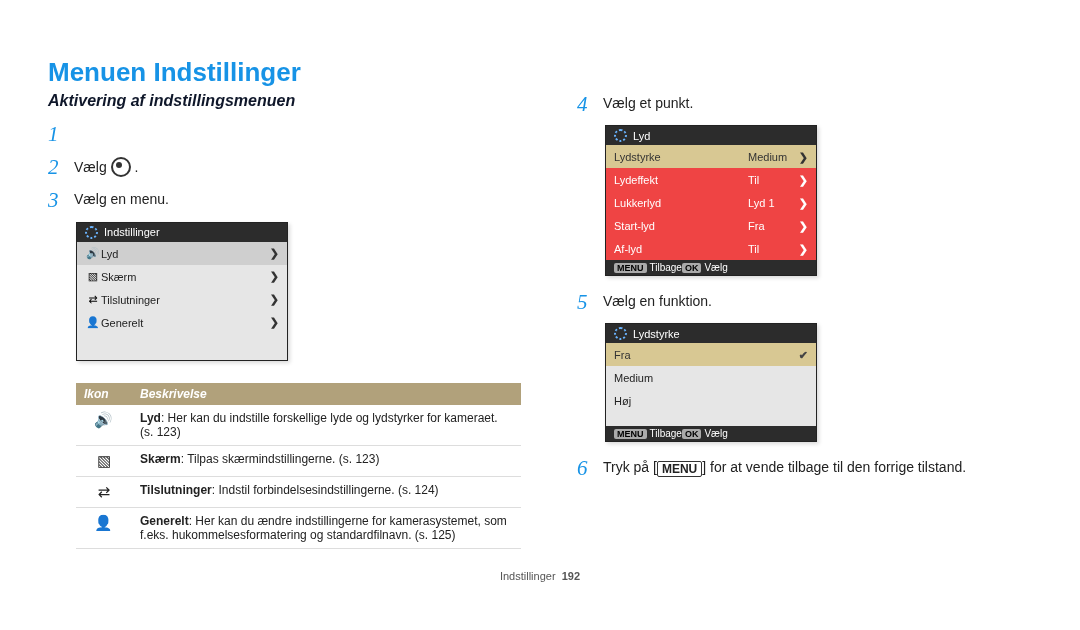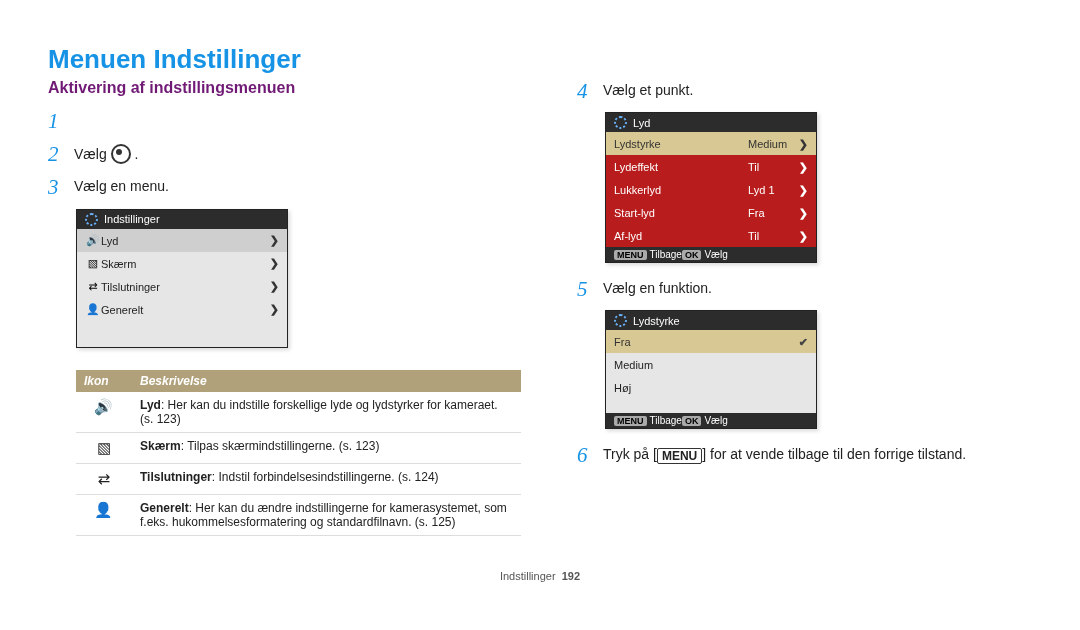--- a/index.html
+++ b/index.html
@@ -4,21 +4,21 @@
 <style>
   html, body {
     margin: 0; padding: 0;
     width: 1080px; height: 630px;
     background: #fff;
     font-family: Arial, Helvetica, sans-serif;
     font-size: 14px;
     color: #222;
   }
   .page {
-    padding: 44px 48px 0 48px;
+    padding: 57px 48px 0 48px;
     position: relative;
     height: 594px;
     box-sizing: border-box;
   }
   .page-title {
     color: #1793e6;
     font-size: 26px;
     font-weight: bold;
     margin: 0 0 4px 0;
   }
@@ -30,24 +30,25 @@
     display: flex;
     gap: 56px;
   }
   .col {
     flex: 0 0 470px;
   }
   .col-right {
     flex: 0 0 430px;
   }
   .section-heading {
-    color: #701a75;
+    color: #0f172a;
     font-size: 16px;
     font-weight: bold;
     margin: 0 0 12px 0;
+    font-style: italic;
   }
   
   ol.steps {
     list-style: none;
     padding: 0;
     margin: 0;
   }
   ol.steps > li {
     display: flex;
     align-items: flex-start;
@@ -133,21 +134,21 @@
     color: #000;
   }
   .cm-label { flex: 1; }
   .cm-val { width: 50px; font-size: 11px; }
   .cm-chev {
     font-weight: bold;
     color: #333;
     width: 10px;
     text-align: right;
   }
-  .cm-row.dark-row { background: #b91c1c; color: #fff; }
+  .cm-row.dark-row { background: #ef4444; color: #fff; }
   .cm-row.dark-row .cm-chev { color: #fff; }
   .cm-check { color: #444; font-weight: bold; }
   .cm-footer {
     background: #2c2c2c;
     color: #fff;
     padding: 2px 8px;
     display: flex;
     align-items: center;
     font-size: 10px;
   }

